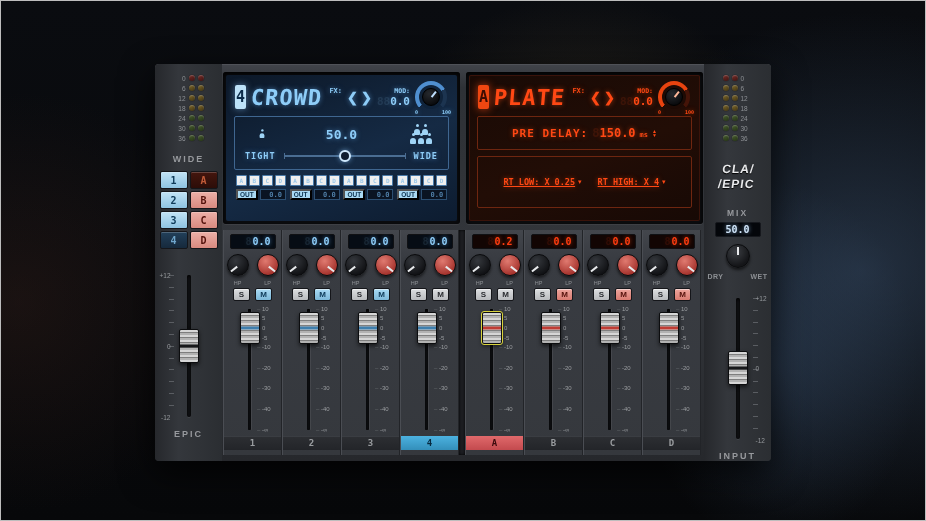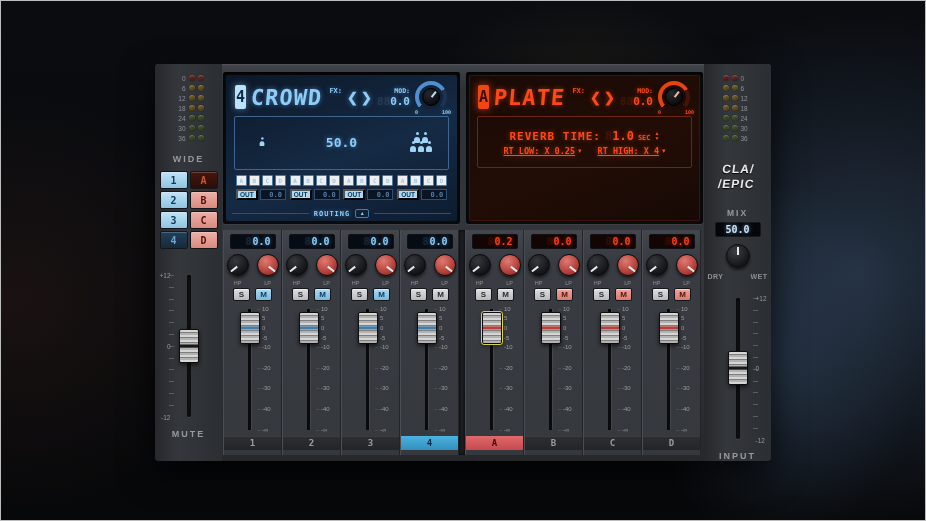--- a/index.html
+++ b/index.html
@@ -303,21 +303,21 @@
           <button class="mg-btn mg-red-on">D</button>
         </div>
       <div class="io-zone">
         <div class="io-ticks tleft"></div>
         <div class="io-track"></div>
         <span class="io-lab l" style="top:4px">+12</span>
         <span class="io-lab l" style="top:50%">0</span>
         <span class="io-lab l" style="top:146px">-12</span>
         <div class="io-handle"></div>
       </div>
-      <div class="io-caption">MUTE</div>
+      <div class="io-caption">EPIC</div>
     </div>
 
     <div class="screen screen-blue">
       <div class="screen-inner">
         <div class="scr-title">
           <div class="chan-chip chip-blue lcdfont">4</div>
           <div class="scr-name lcdfont blue-text">CROWD</div>
           <div class="fx-label lcdfont blue-text">FX:</div>
           <div class="fx-arrows blue-text">
             <span>❮</span>
@@ -346,20 +346,28 @@
             <div class="r">
                 <span class="mini-person"></span>
                 <span class="mini-person"></span>
               </div>
             <div class="r r2">
                 <span class="mini-person"></span>
                 <span class="mini-person"></span>
                 <span class="mini-person"></span>
               </div>
           </div>
+          <div class="wb-bottom">
+            <span class="tw-label lcdfont blue-text">TIGHT</span>
+            <div class="w-slider">
+              <div class="line"></div>
+              <div class="w-handle"></div>
+            </div>
+            <span class="tw-label lcdfont blue-text">WIDE</span>
+          </div>
         </div>
 
         <div class="routing-row" id="routing-row">
             <div class="rt-group">
               <div class="rt-btns">
                 <button class="rt-btn">A</button>
                 <button class="rt-btn">B</button>
                 <button class="rt-btn">C</button>
                 <button class="rt-btn">D</button>
               </div>
@@ -399,26 +407,20 @@
                 <button class="rt-btn">C</button>
                 <button class="rt-btn">D</button>
               </div>
               <div class="rt-out">
                 <button class="out-chip">OUT</button>
                 <div class="out-val">0.0</div>
               </div>
             </div>
           </div>
 
-        <div class="routing-bar">
-          <div class="hl"></div>
-          <span class="routing-label lcdfont blue-text">ROUTING</span>
-          <div class="collapse-btn">▴</div>
-          <div class="hl"></div>
-        </div>
       </div>
     </div>
 
     <div class="screen screen-red">
       <div class="screen-inner">
         <div class="scr-title">
           <div class="chan-chip chip-red lcdfont">A</div>
           <div class="scr-name lcdfont red-text">PLATE</div>
           <div class="fx-label lcdfont red-text">FX:</div>
           <div class="fx-arrows red-text">
@@ -434,31 +436,33 @@
               <div class="mod-arc"></div>
               <div class="mod-knob">
                   <i class="ptr"></i>
                 </div>
               <span class="mod-min lcdfont red-text">0</span>
               <span class="mod-max lcdfont red-text">100</span>
             </div>
           </div>
         </div>
 
-
-        <div class="red-box rt-box">
+        <div class="red-box pd-box">
           <div class="red-line">
-            <span class="red-main lcdfont red-text">REVERB TIME:</span>
-            <span class="red-val lcdfont red-text"><span class="ghost">8</span><span>1.0</span></span>
-            <span class="red-unit lcdfont red-text">SEC</span>
+            <span class="red-main lcdfont red-text">PRE DELAY:</span>
+            <span class="red-val lcdfont red-text"><span class="ghost">8</span><span>150.0</span></span>
+            <span class="red-unit lcdfont red-text">ms</span>
             <span class="stepper">
                 <span>▲</span>
                 <span>▼</span>
               </span>
           </div>
+        </div>
+
+        <div class="red-box rt-box">
           <div class="rt-sub">
             <div class="rt-sub-item">
               <span class="rt-sub-label lcdfont red-text">RT LOW: X 0.25</span>
               <span class="dd-icon">▾</span>
             </div>
             <div class="rt-sub-item">
               <span class="rt-sub-label lcdfont red-text">RT HIGH: X 4</span>
               <span class="dd-icon">▾</span>
             </div>
           </div>

